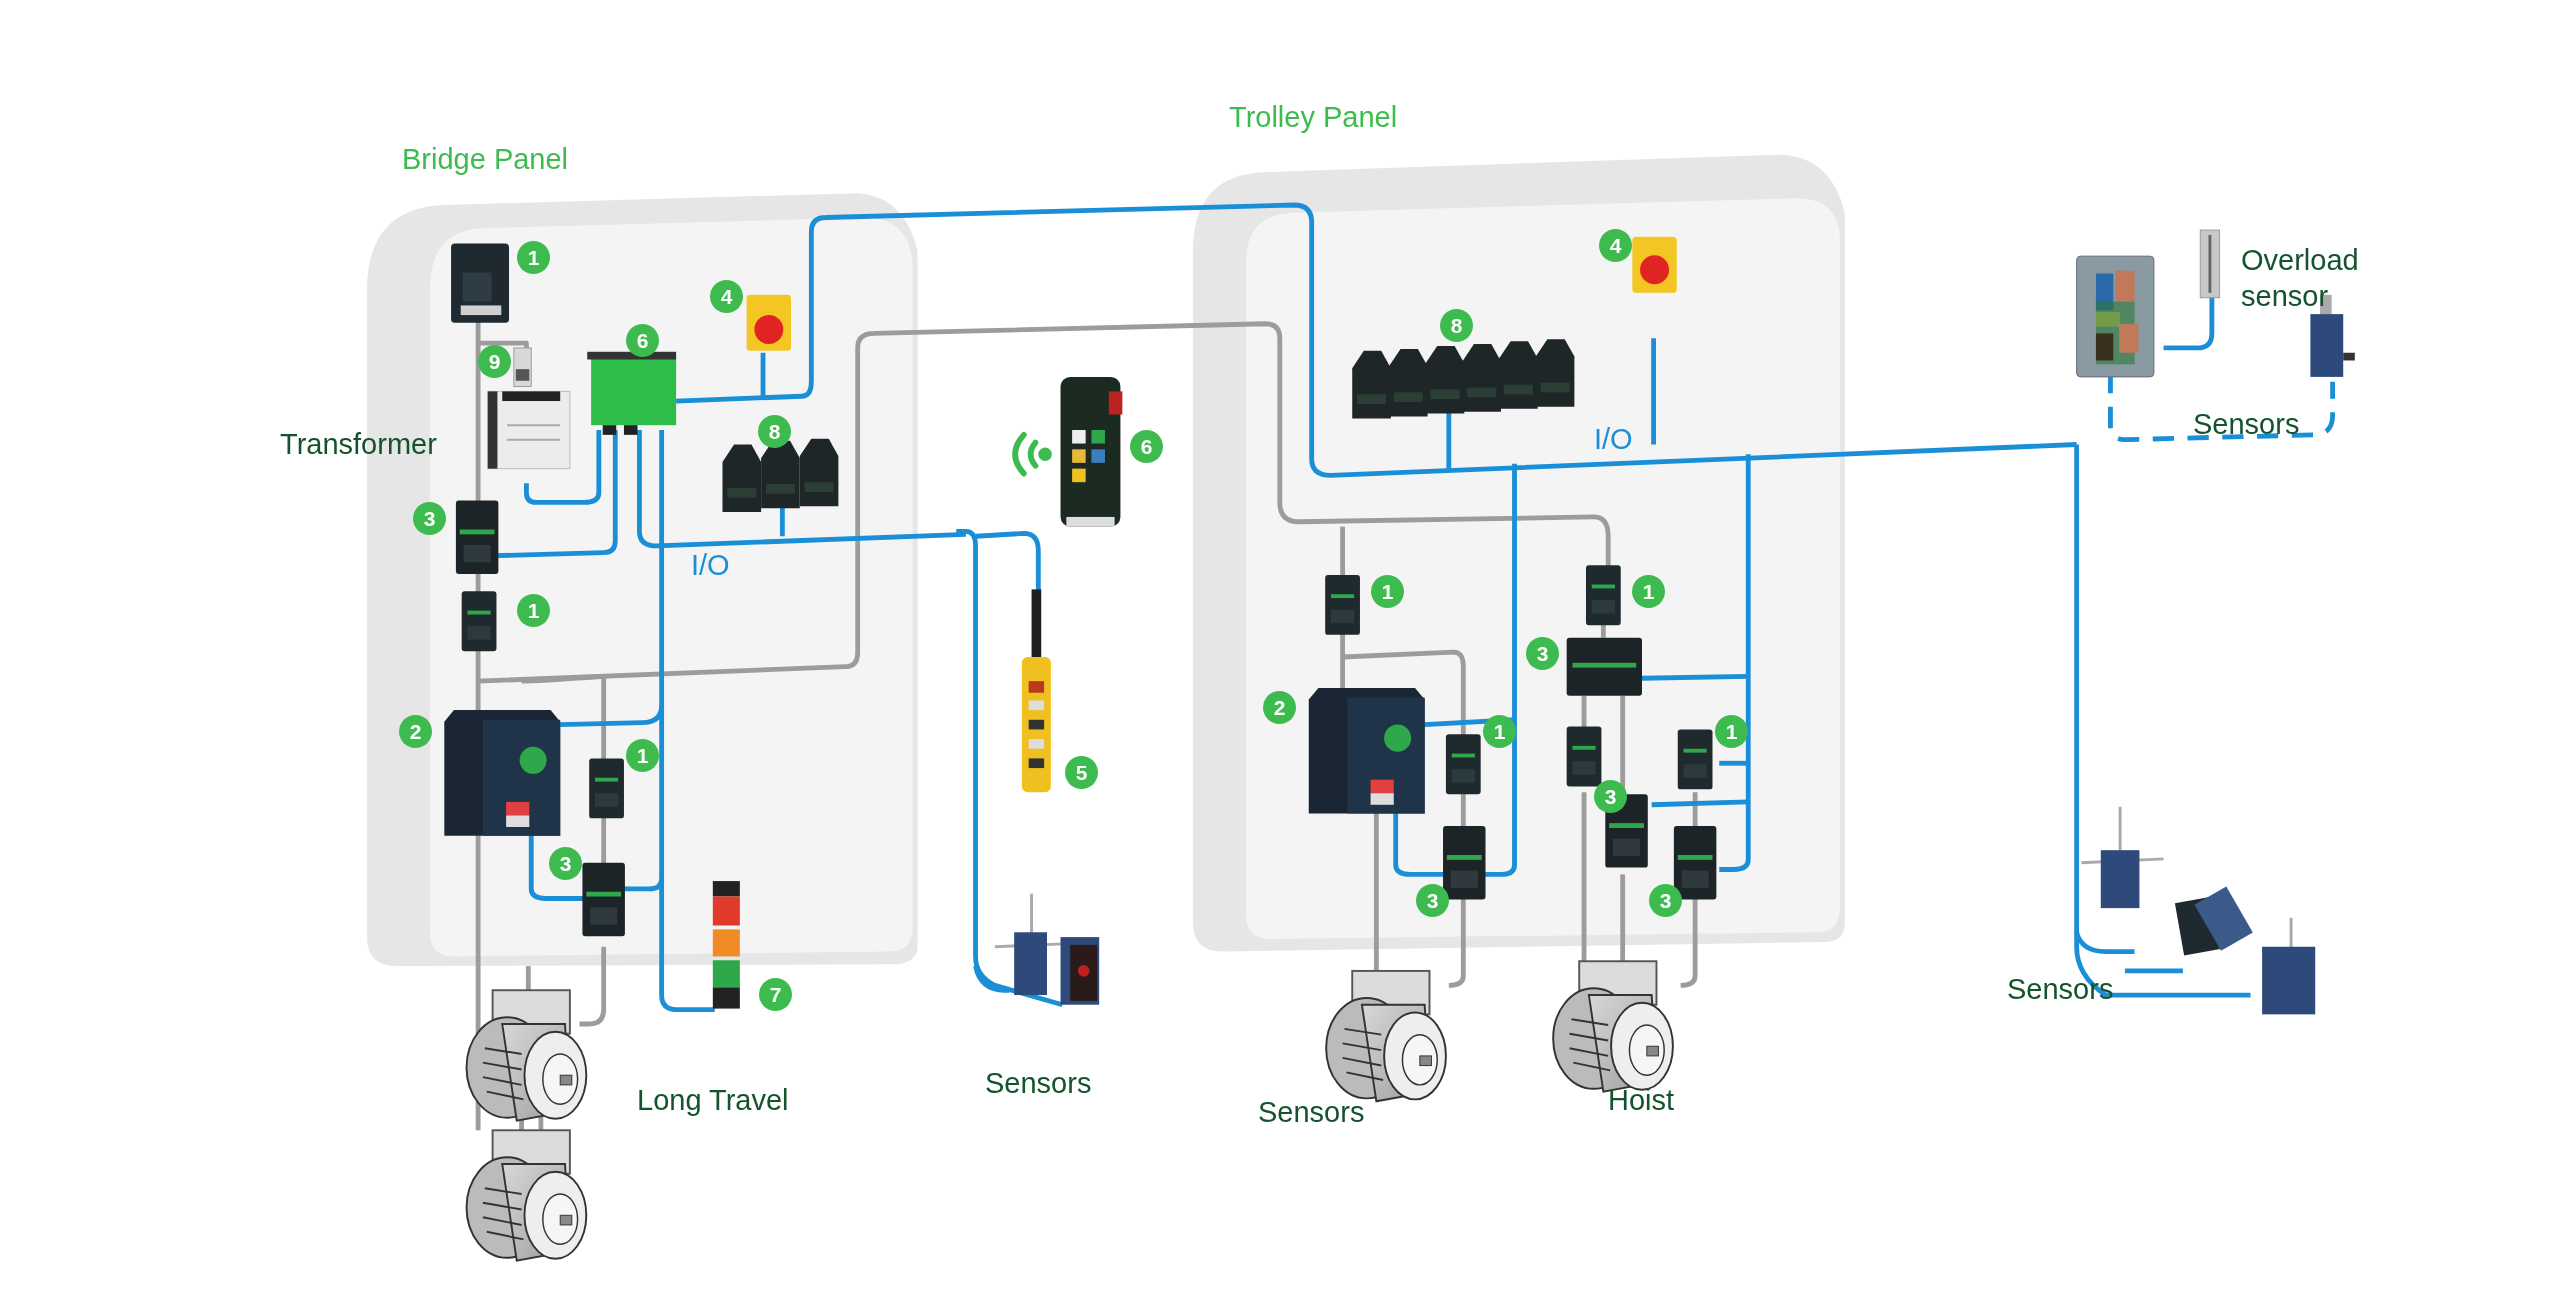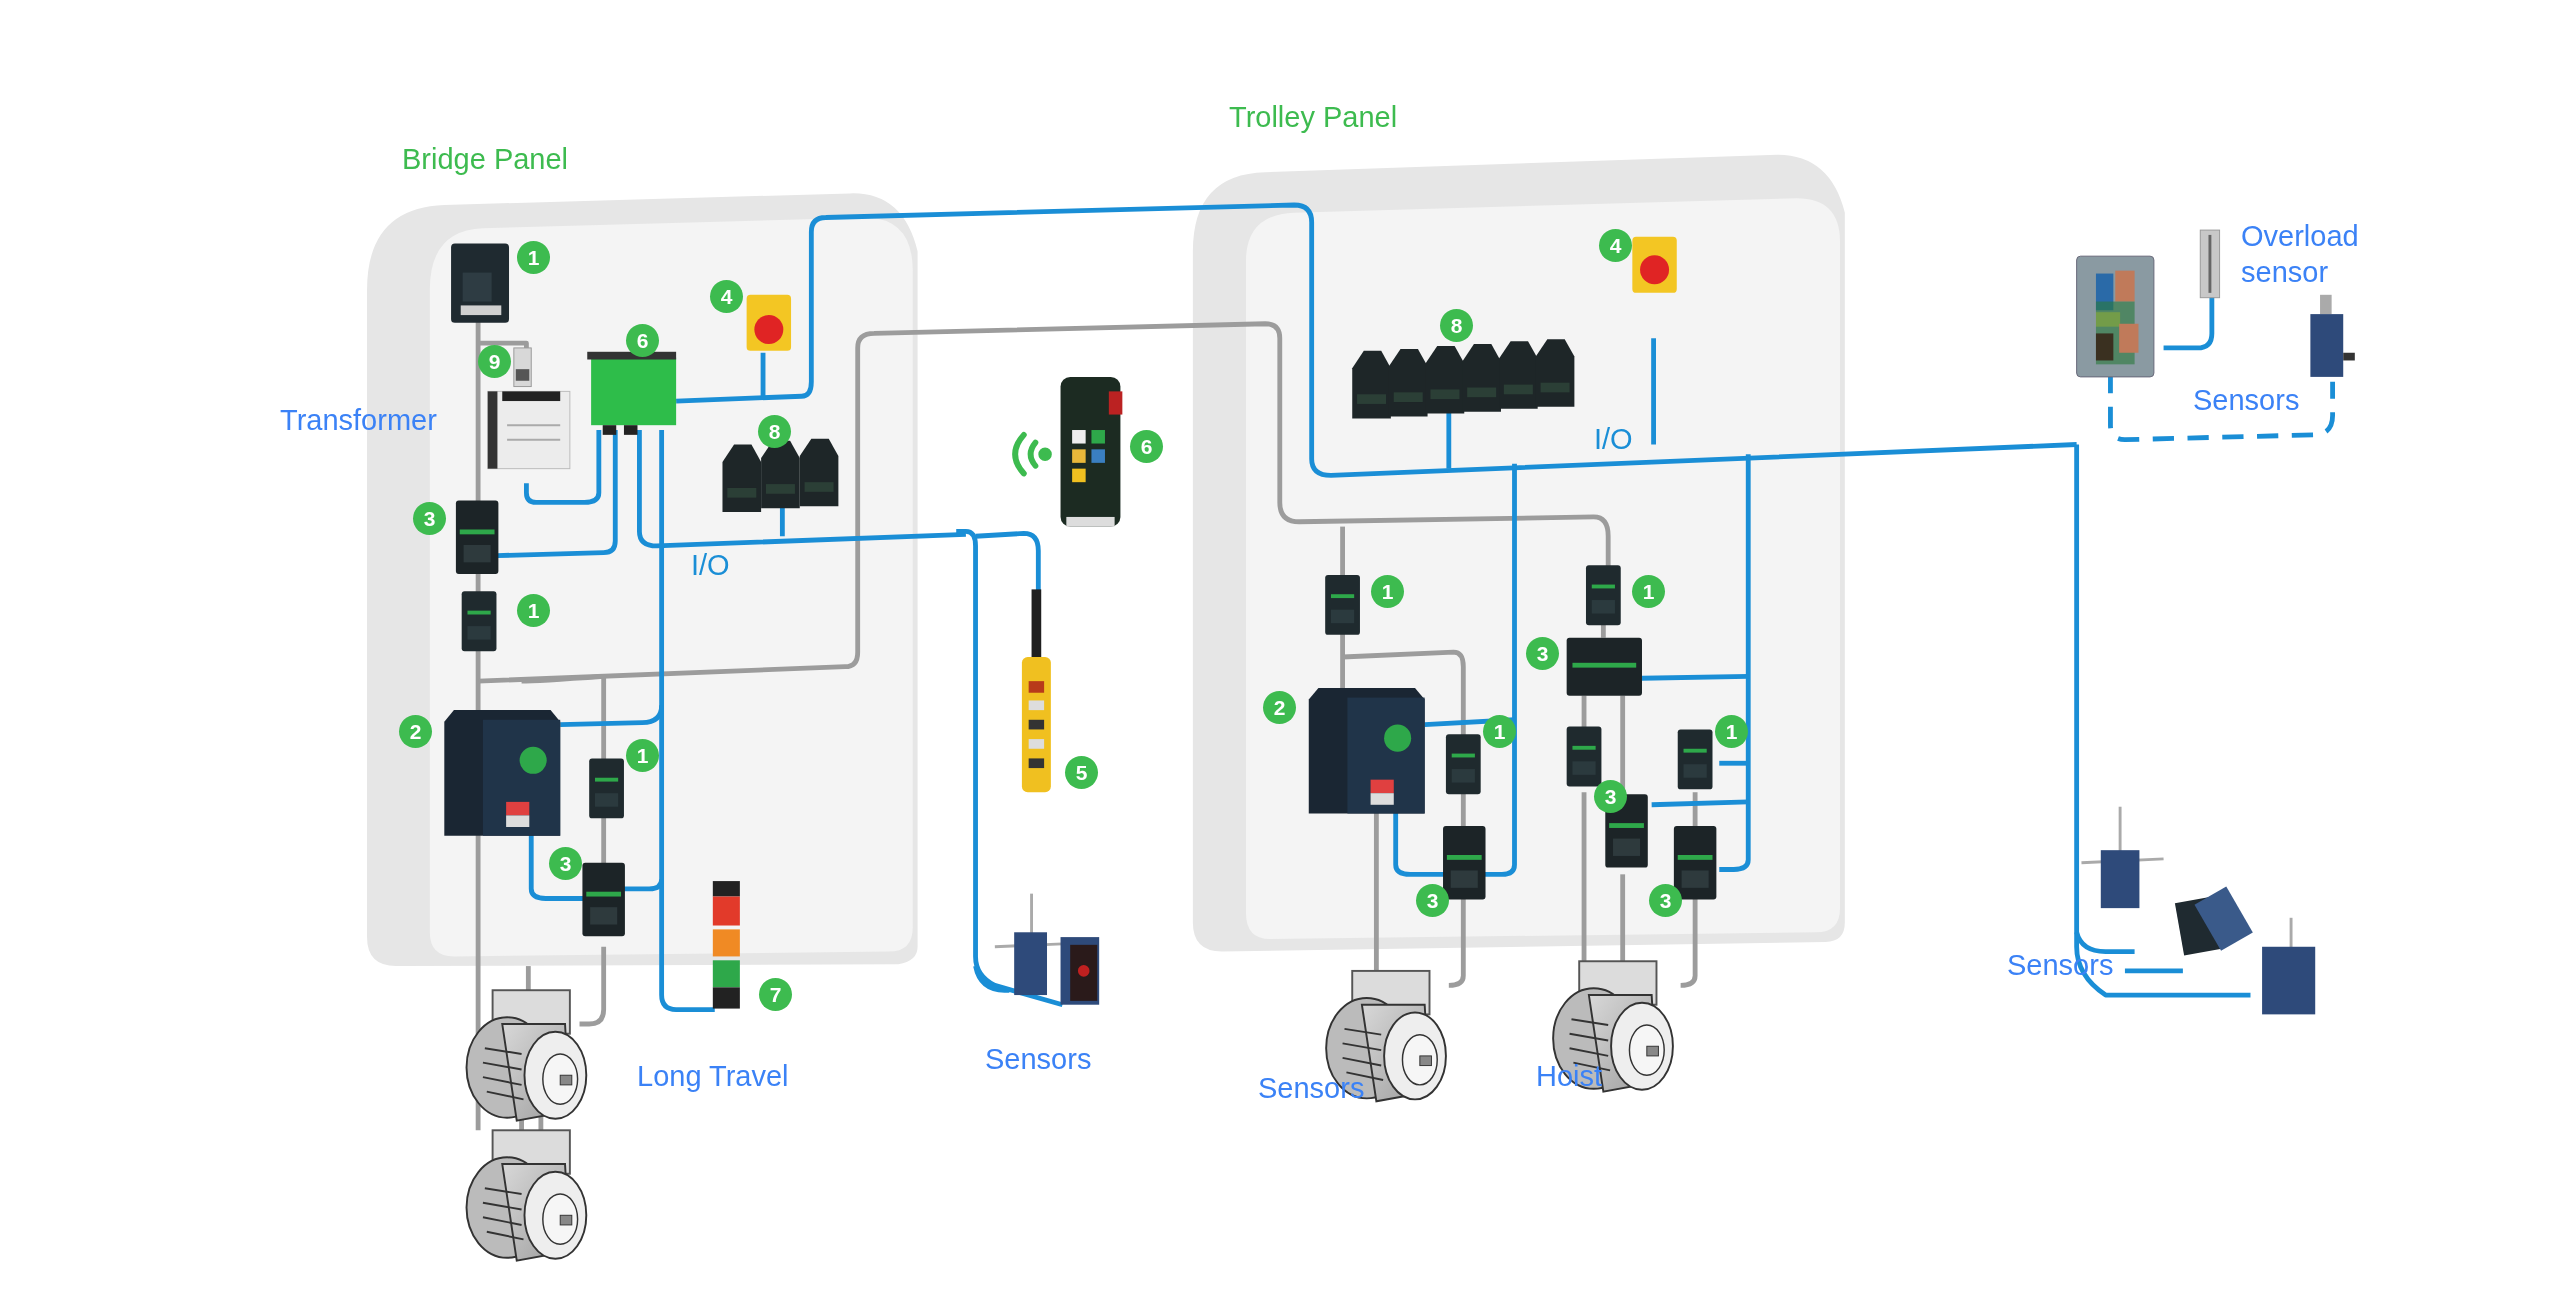--- a/index.html
+++ b/index.html
@@ -1,21 +1,21 @@
 <!DOCTYPE html>
 <html><head>
 <meta charset="utf-8">
 <style>
   html, body { margin:0; padding:0; background:#ffffff; }
   body { width:2576px; height:1314px; position:relative; overflow:hidden;
          font-family:"Liberation Sans", sans-serif; }
   #stage { position:absolute; left:0; top:0; width:2576px; height:1314px; }
   .lbl { position:absolute; font-family:"Liberation Sans", sans-serif; white-space:nowrap;text-align:right; }
   .green-title { color:#3dbb4f; font-size:29px; }
-  .caption { color:#3b82f6; font-size:29px; }
+  .caption { color:#14532d; font-size:29px;margin-top:24px; }
   .io { color:#1a8ed6; font-size:29px; }
   .badge { position:absolute; width:33px; height:33px; border-radius:50%;
            background:#3dbb4f; color:#ffffff; font-size:21px; font-weight:bold;
            display:flex; align-items:center; justify-content:center;
            font-family:"Liberation Sans", sans-serif; }
 </style>
 </head>
 <body>
 
 <div id="stage">
@@ -322,21 +322,21 @@
 
 
 <div class="lbl green-title" style="left:402px;top:143px;">Bridge Panel</div>
 <div class="lbl green-title" style="left:1229px;top:101px;">Trolley Panel</div>
 <div class="lbl caption" style="left:280px;top:404px;">Transformer</div>
 <div class="lbl io" style="left:691px;top:549px;">I/O</div>
 <div class="lbl io" style="left:1594px;top:423px;">I/O</div>
 <div class="lbl caption" style="left:637px;top:1060px;">Long Travel</div>
 <div class="lbl caption" style="left:985px;top:1043px;">Sensors</div>
 <div class="lbl caption" style="left:1258px;top:1072px;">Sensors</div>
-<div class="lbl caption" style="left:1536px;top:1060px;">Hoist</div>
+<div class="lbl caption" style="left:1608px;top:1060px;">Hoist</div>
 <div class="lbl caption" style="left:2241px;top:220px;">Overload</div>
 <div class="lbl caption" style="left:2241px;top:256px;">sensor</div>
 <div class="lbl caption" style="left:2193px;top:384px;">Sensors</div>
 <div class="lbl caption" style="left:2007px;top:949px;">Sensors</div>
 
 
 <div class="badge" style="left:517px;top:241px;">1</div>
 <div class="badge" style="left:478px;top:345px;">9</div>
 <div class="badge" style="left:626px;top:324px;">6</div>
 <div class="badge" style="left:710px;top:280px;">4</div>

